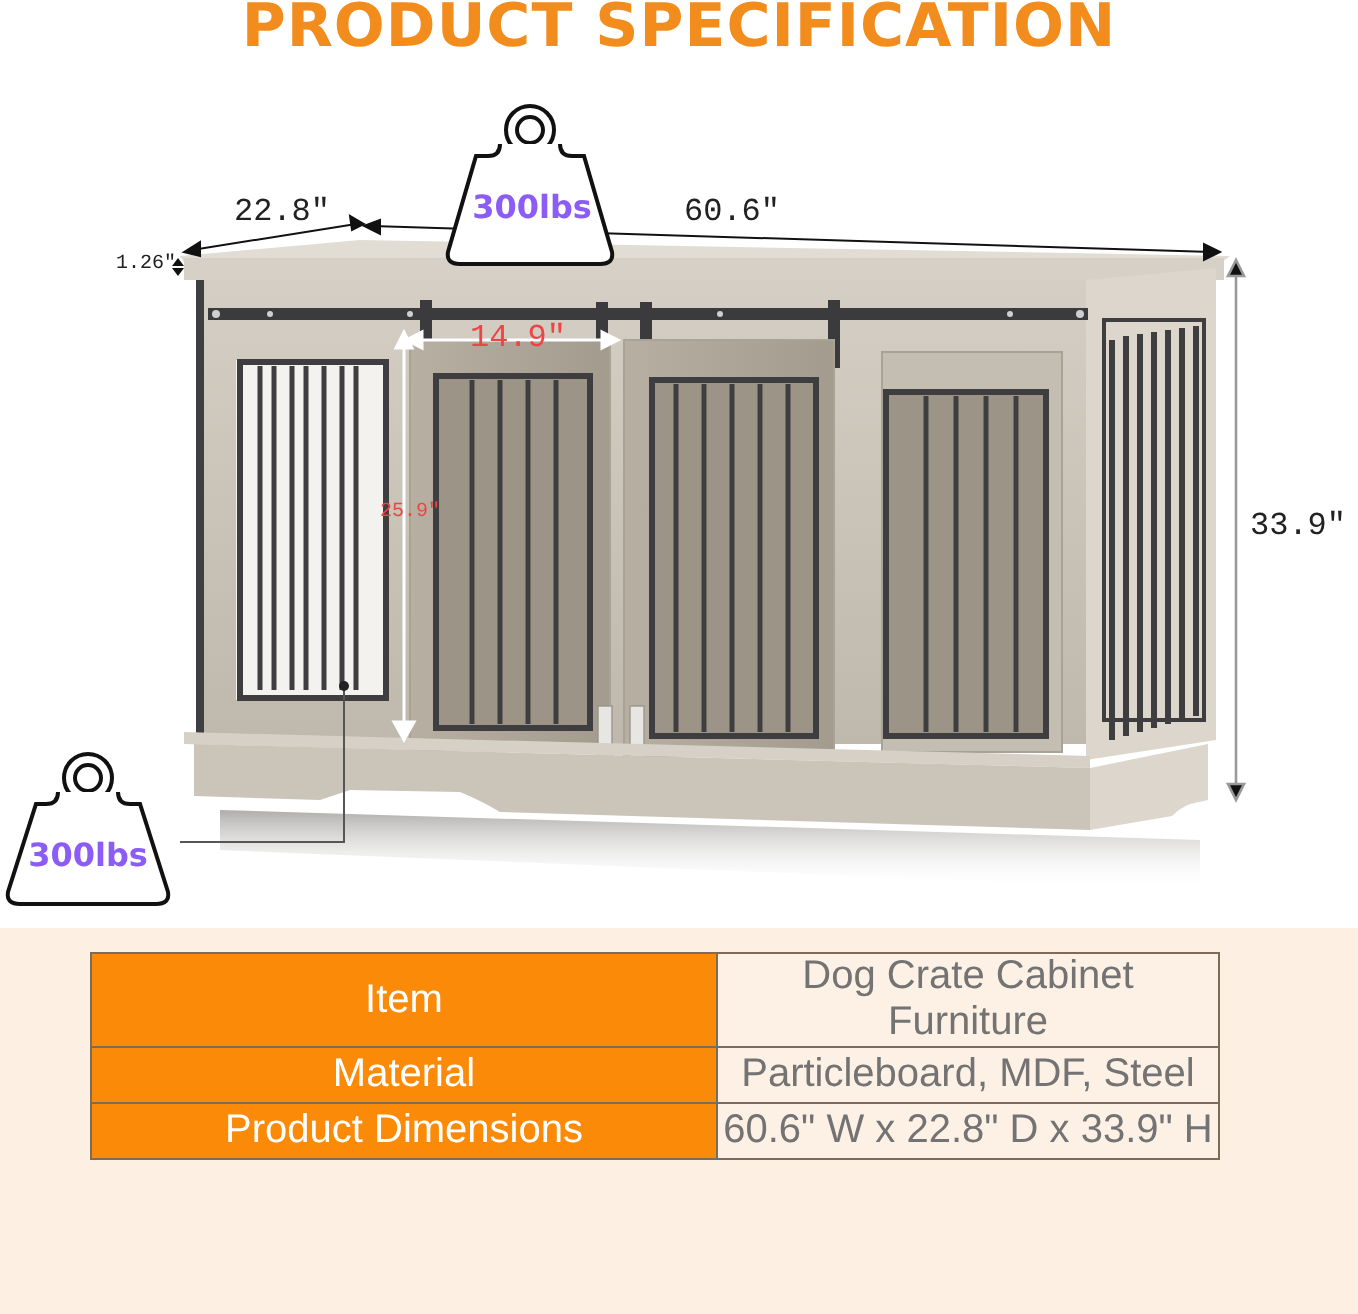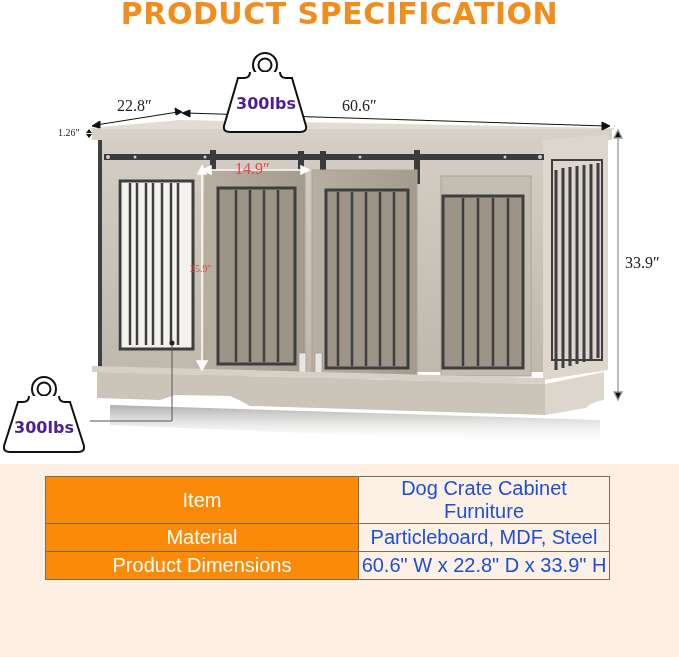--- a/index.html
+++ b/index.html
@@ -1,26 +1,26 @@
 <!DOCTYPE html>
 <html><head>
 <meta charset="utf-8">
 <style>
   html, body { margin:0; padding:0; }
   body { width:679px; height:657px; background:#ffffff; position:relative; overflow:hidden; font-family:"DejaVu Sans", sans-serif; }
   .title { position:absolute; left:0; top:-4px; width:679px; text-align:center; color:#f28c1c; font-weight:bold; font-size:30px; letter-spacing:0.5px; font-family:"DejaVu Sans", sans-serif; }
   .fig { position:absolute; left:0; top:0; }
-  .dim { position:absolute; font-family:Liberation Serif, serif; color:#222; }
+  .dim { position:absolute; font-family:Liberation Mono, monospace; color:#222; }
   .dim.white { color:#ef4444; }
-  .weight-label { position:absolute; font-family:"DejaVu Sans", sans-serif; font-weight:bold; font-size:16px; color:#4c1d95; text-align:center; }
+  .weight-label { position:absolute; font-family:"DejaVu Sans", sans-serif; font-weight:bold; font-size:16px; color:#8b5cf6; text-align:center; }
   .spec-bg { position:absolute; left:0; top:464px; width:679px; height:193px; background:#fdefe2; }
   table.spec { position:absolute; left:45px; top:476px; width:565px; border-collapse:collapse; font-family:"Liberation Sans", sans-serif; font-size:20px; }
   table.spec td { height:27px; padding:0; text-align:center; border:1px solid #7d6a58; }
   table.spec td.k { background:#fb8a08; color:#ffffff; width:312px; }
-  table.spec td.v { background:#fdf1e6; color:#1d4ed8; }
+  table.spec td.v { background:#fdf1e6; color:#737373; }
 </style>
 </head>
 <body>
 
 <div class="title">PRODUCT SPECIFICATION</div>
 
 <svg class="fig" width="679" height="464" viewBox="0 0 679 464">
   <defs>
     <linearGradient id="wood" x1="0" y1="0" x2="0" y2="1">
       <stop offset="0" stop-color="#d4cec4"></stop>
@@ -172,21 +172,21 @@
     <circle cx="44" cy="389" r="12"></circle>
     <circle cx="44" cy="389" r="6.5"></circle>
     <path d="M29 396 Q29 402 23 402 L18 402 L4 446 Q3 452 10 452 L78 452 Q85 452 84 446 L70 402 L65 402 Q59 402 59 396"></path>
   </g>
 </svg>
 
 <div class="dim" style="left:117px;top:97px;font-size:16px;">22.8″</div>
 <div class="dim" style="left:342px;top:97px;font-size:16px;">60.6″</div>
 <div class="dim" style="left:58px;top:127px;font-size:10px;">1.26″</div>
 <div class="dim white" style="left:235px;top:160px;font-size:16px;">14.9″</div>
-<div class="dim white" style="left:190px;top:251px;font-size:10px;margin-top:12px;">25.9″</div>
+<div class="dim white" style="left:190px;top:251px;font-size:10px;">25.9″</div>
 <div class="dim" style="left:625px;top:254px;font-size:16px;">33.9″</div>
 
 <div class="weight-label" style="left:228px;top:94px;width:76px;">300lbs</div>
 <div class="weight-label" style="left:6px;top:418px;width:76px;">300lbs</div>
 
 <div class="spec-bg"></div>
 <table class="spec">
   <tbody>
       <tr>
     <td class="k">Item</td>

